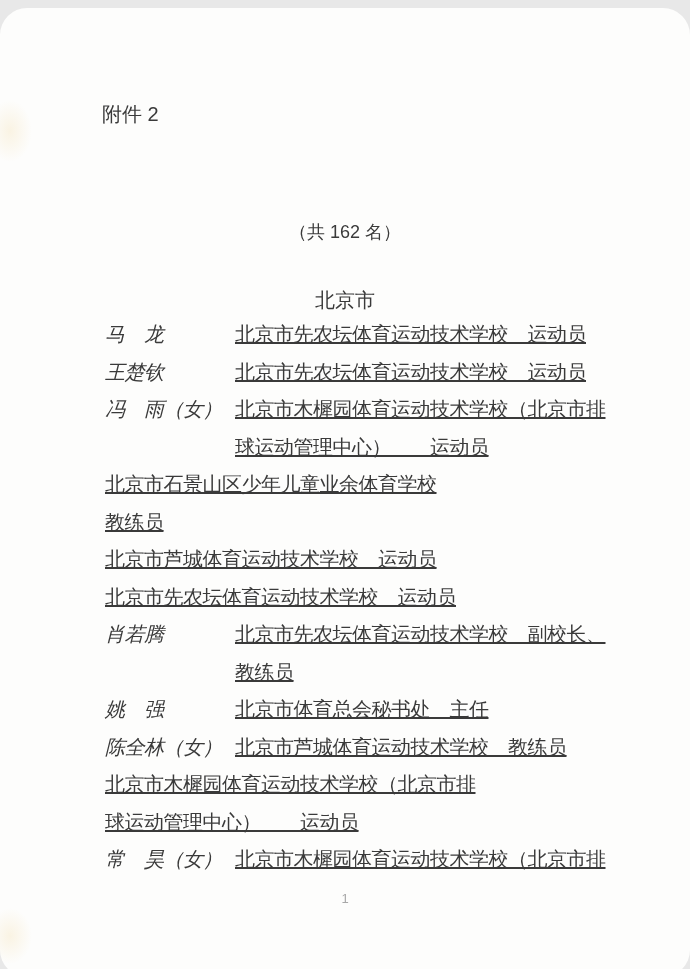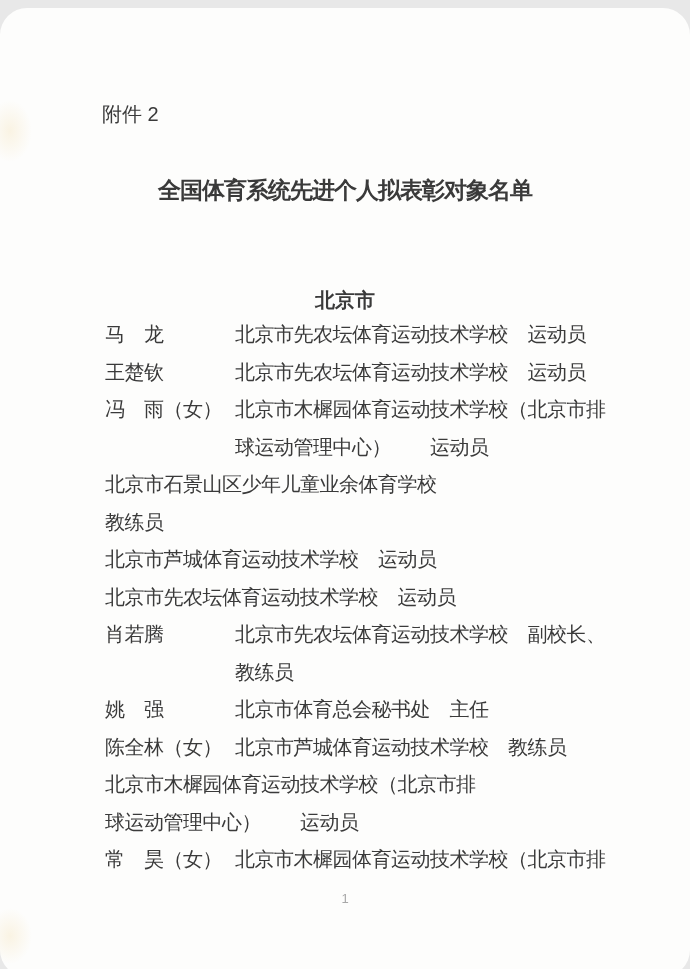--- a/index.html
+++ b/index.html
@@ -45,59 +45,60 @@
     top: 212px;
     text-align: center;
     font-size: 18px;
   }
   .section-heading {
     position: absolute;
     left: 0; right: 0;
     top: 279px;
     text-align: center;
     font-size: 20px;
-    font-weight: bold;
+    font-weight: normal;
   }
   .entry-list {
     position: absolute;
     left: 105px;
     top: 308px;
     width: 535px;
     font-size: 20px;
     line-height: 37.5px;
     letter-spacing: -0.5px;
   }
   .entry { display: flex; align-items: flex-start; }
   .entry-name {
     flex: 0 0 auto;
     min-width: 130px;
     padding-right: 6px;
     box-sizing: border-box;
     white-space: nowrap;
+    font-style: italic;
   }
   .entry-detail { flex: 1 1 auto; min-width: 0; }
-  .detail-line { white-space: nowrap; }
+  .detail-line { white-space: nowrap; text-decoration: underline; }
   .page-number {
     position: absolute;
     left: 0; right: 0;
     top: 883px;
     text-align: center;
     font-size: 13px;
     color: #a8a8a8;
   }
 </style>
 </head>
 <body>
 
 <div class="page">
   <div class="smudge s1"></div>
   <div class="smudge s2"></div>
 
   <div class="attachment">附件 2</div>
-  <div class="title">全国体育系统先进个人拟表彰对象名单</div>
+  <div class="subtitle">（共 162 名）</div>
   <div class="section-heading">北京市</div>
 
   <div class="entry-list">
     <div class="entry">
       <div class="entry-name">马　龙</div>
       <div class="entry-detail">
         <div class="detail-line">北京市先农坛体育运动技术学校　运动员</div>
       </div>
     </div>
     <div class="entry">

